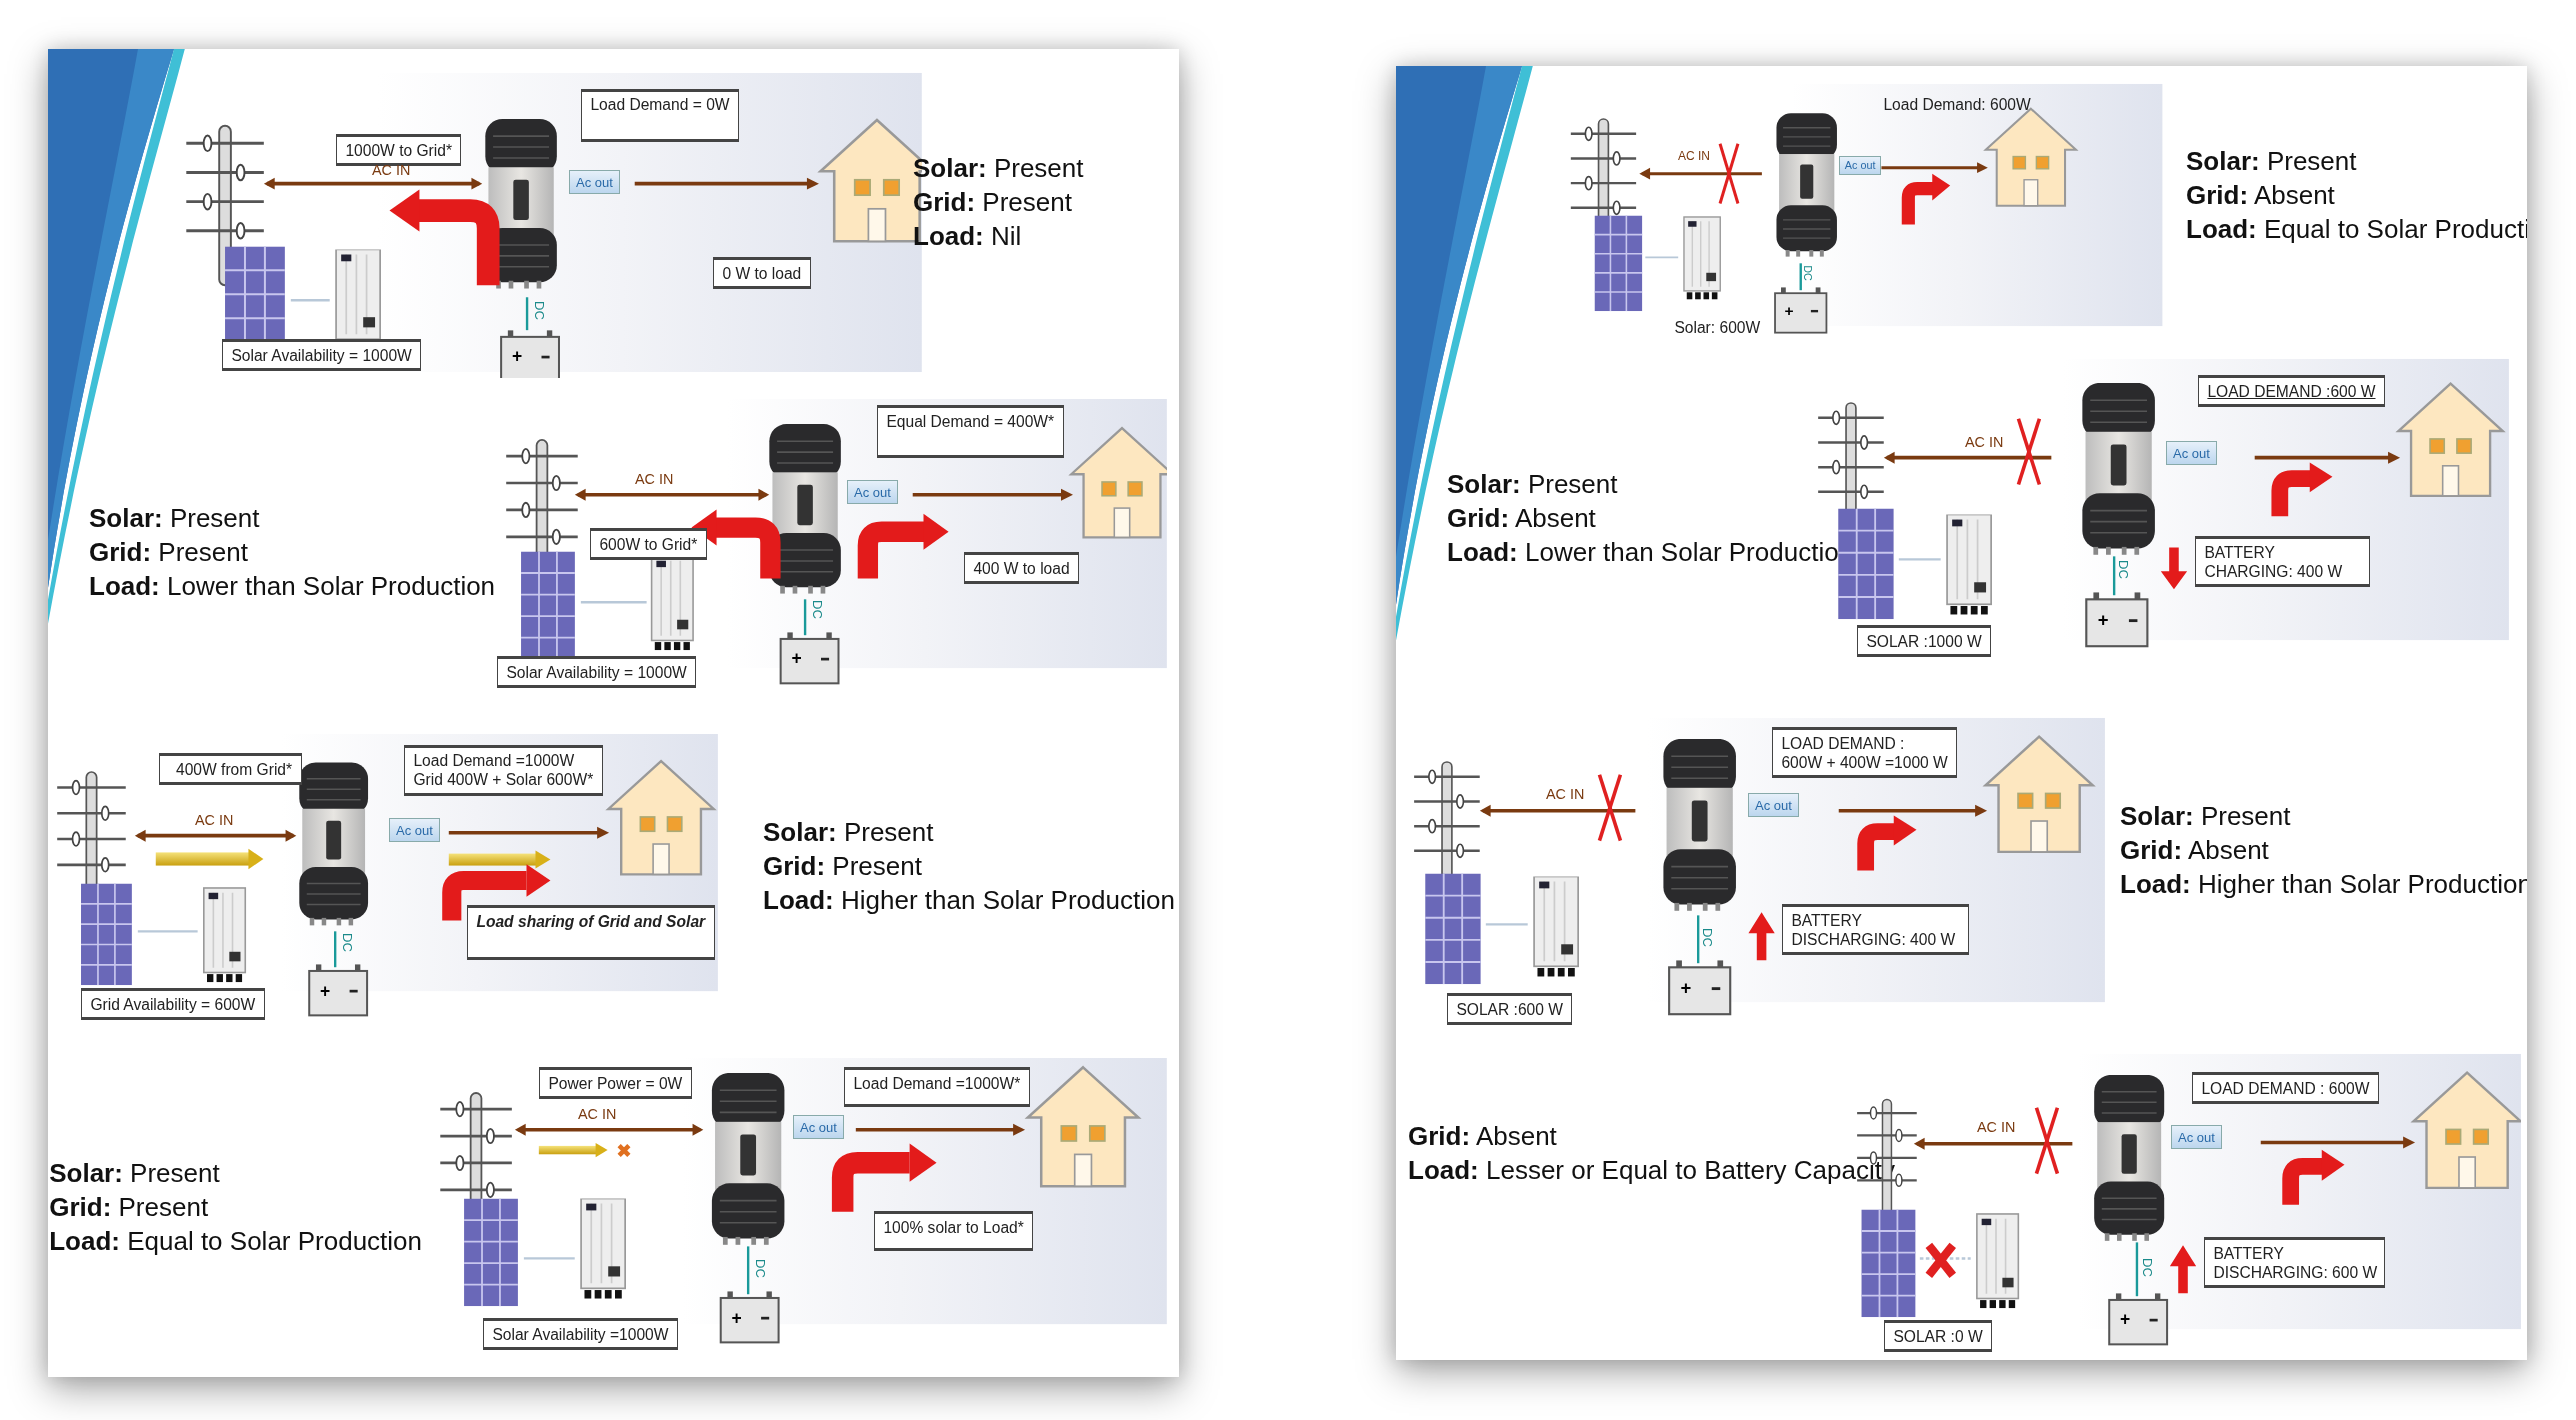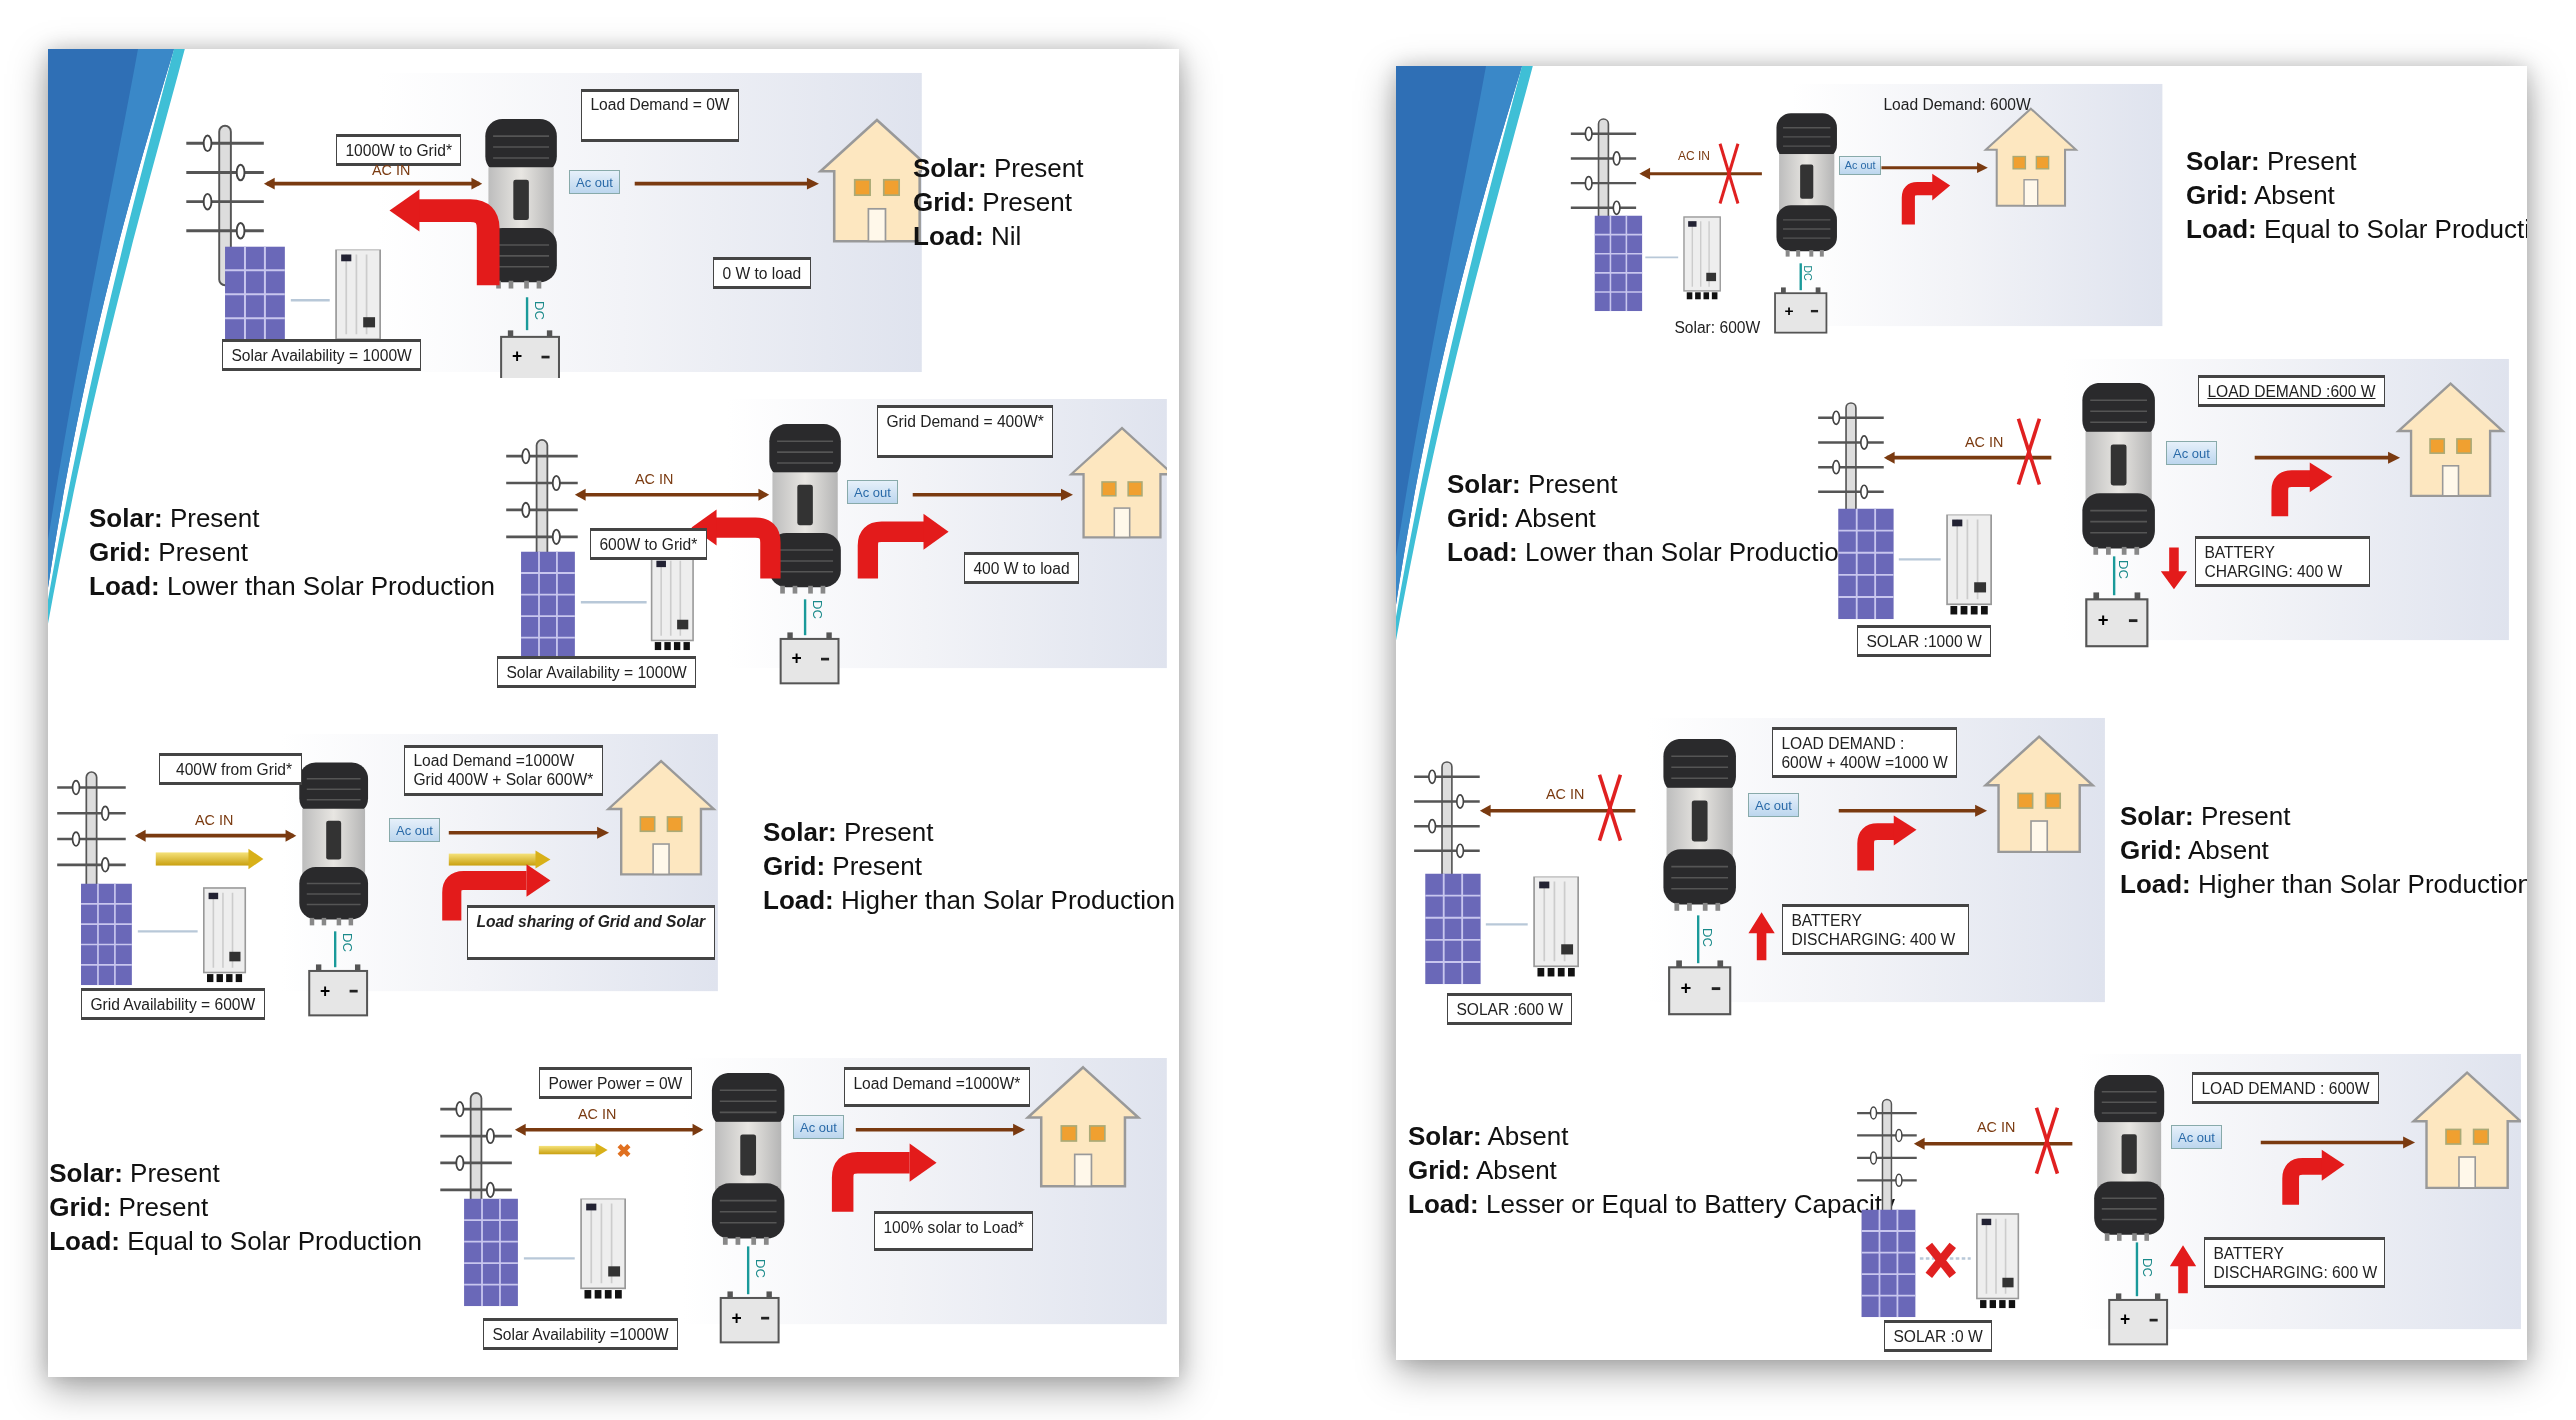--- a/index.html
+++ b/index.html
@@ -184,21 +184,21 @@
         <path d="M625,300 L625,245 Q625,222 648,222 L720,222" stroke="#e31b1b" stroke-width="34" fill="none"></path>
         <polygon points="760,222 718,192 718,252" fill="#e31b1b"></polygon>
         <use href="#solarpanel" x="40" y="255" width="100" height="180"></use>
         <line x1="145" y1="340" x2="255" y2="340" stroke="#b8c8d8" stroke-width="4"></line>
         <use href="#mppt" x="258" y="260" width="80" height="165"></use>
         <line x1="520" y1="335" x2="520" y2="395" stroke="#1a9a9a" stroke-width="4"></line>
         <use href="#battery" x="470" y="390" width="115" height="90"></use>
       </svg>
       <div class="lbl" style="left:96px;top:129px;">600W to Grid*</div>
       <div class="acin" style="left:141px;top:72px;">AC IN</div>
-      <div class="lbl" style="left:383px;top:6px;height:40px;">Grid Demand = 400W*</div>
+      <div class="lbl" style="left:383px;top:6px;height:40px;">Equal Demand = 400W*</div>
       <div class="acout" style="left:353px;top:81px;">Ac out</div>
       <div class="lbl" style="left:470px;top:153px;">400 W to load</div>
       <div class="lbl" style="left:3px;top:257px;">Solar Availability = 1000W</div>
       <div class="dc" style="left:314px;top:203px;">DC</div>
     </div>
   </div>
 
   <div class="scenario">
     <div class="diagram" style="left:6px;top:685px;width:664px;height:299px;">
       <svg viewBox="0 0 1110 500">
@@ -403,21 +403,20 @@
     </div>
     <div class="caption" style="left:724px;top:733px;">
       <div><b>Solar:</b><span> Present</span></div>
       <div><b>Grid:</b><span> Absent</span></div>
       <div><b>Load:</b><span> Higher than Solar Production</span></div>
     </div>
   </div>
 
   <div class="scenario">
     <div class="caption" style="left:12px;top:1053px;">
-      <div><b>Solar:</b><span> Absent</span></div>
       <div><b>Grid:</b><span>  Absent</span></div>
       <div><b>Load:</b><span> Lesser or Equal to Battery Capacity</span></div>
     </div>
     <div class="diagram" style="left:455px;top:982px;width:670px;height:311px;">
       <svg viewBox="0 0 1120 520">
         <rect x="380" y="10" width="740" height="460" fill="url(#bgGrad)"></rect>
         <use href="#pole" x="10" y="60" width="100" height="255"></use>
         <line x1="110" y1="160" x2="370" y2="160" stroke="#7a3a10" stroke-width="6"></line>
         <polygon points="105,160 123,150 123,170" fill="#7a3a10"></polygon>
         <g stroke="#e02020" stroke-width="6">

